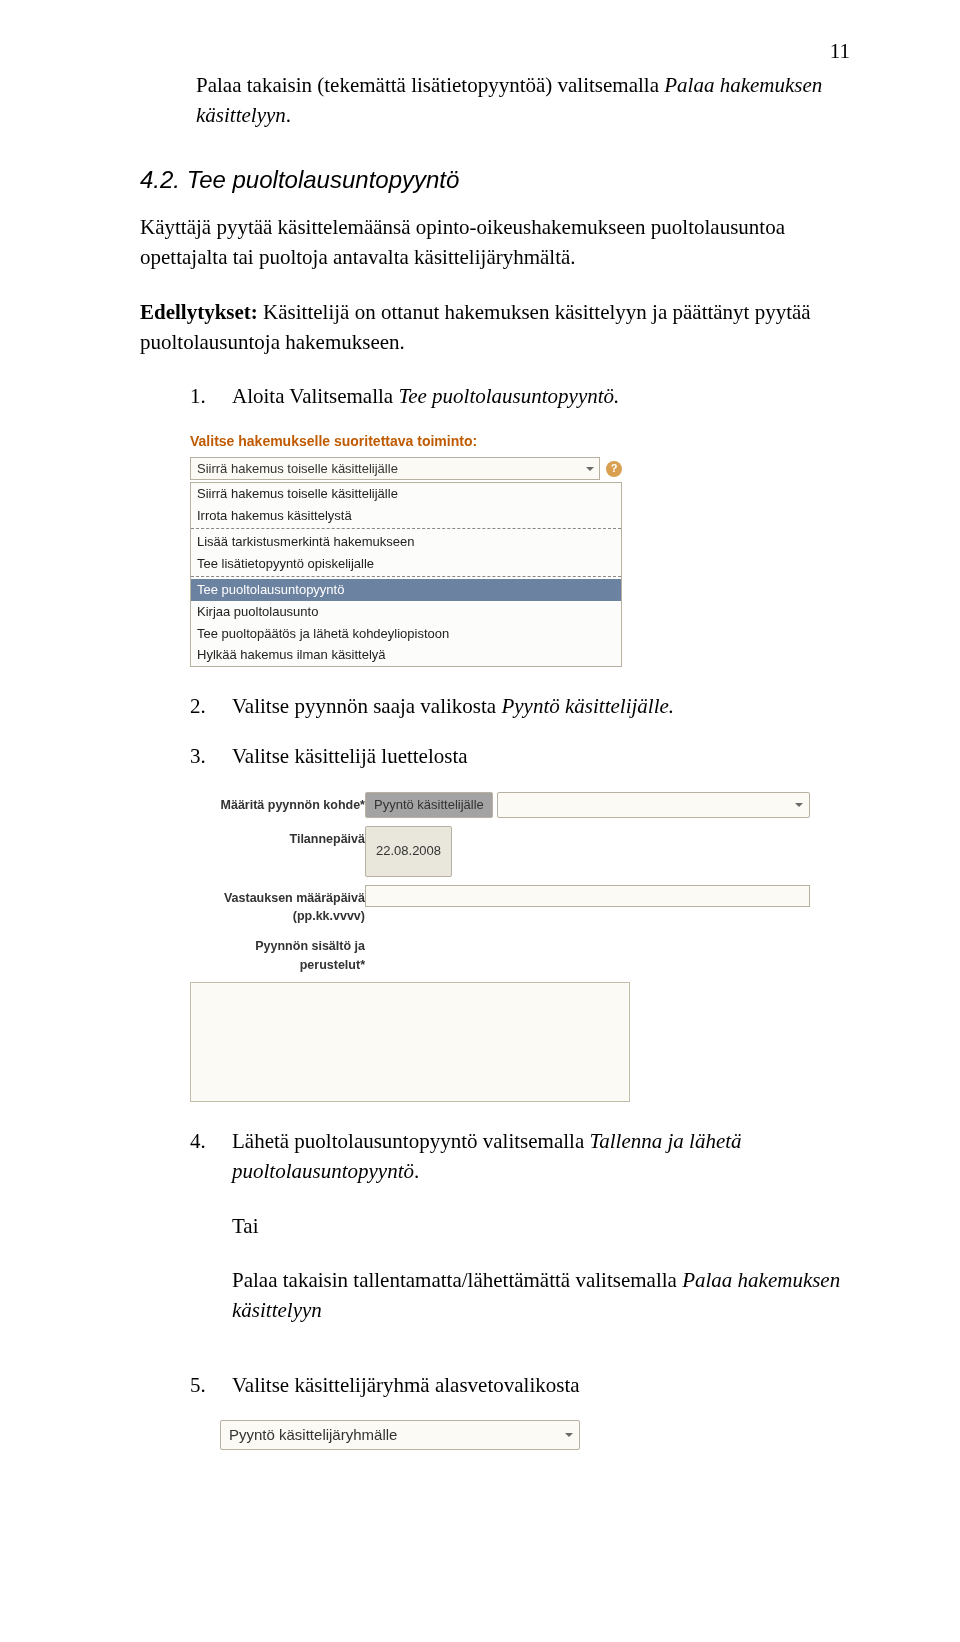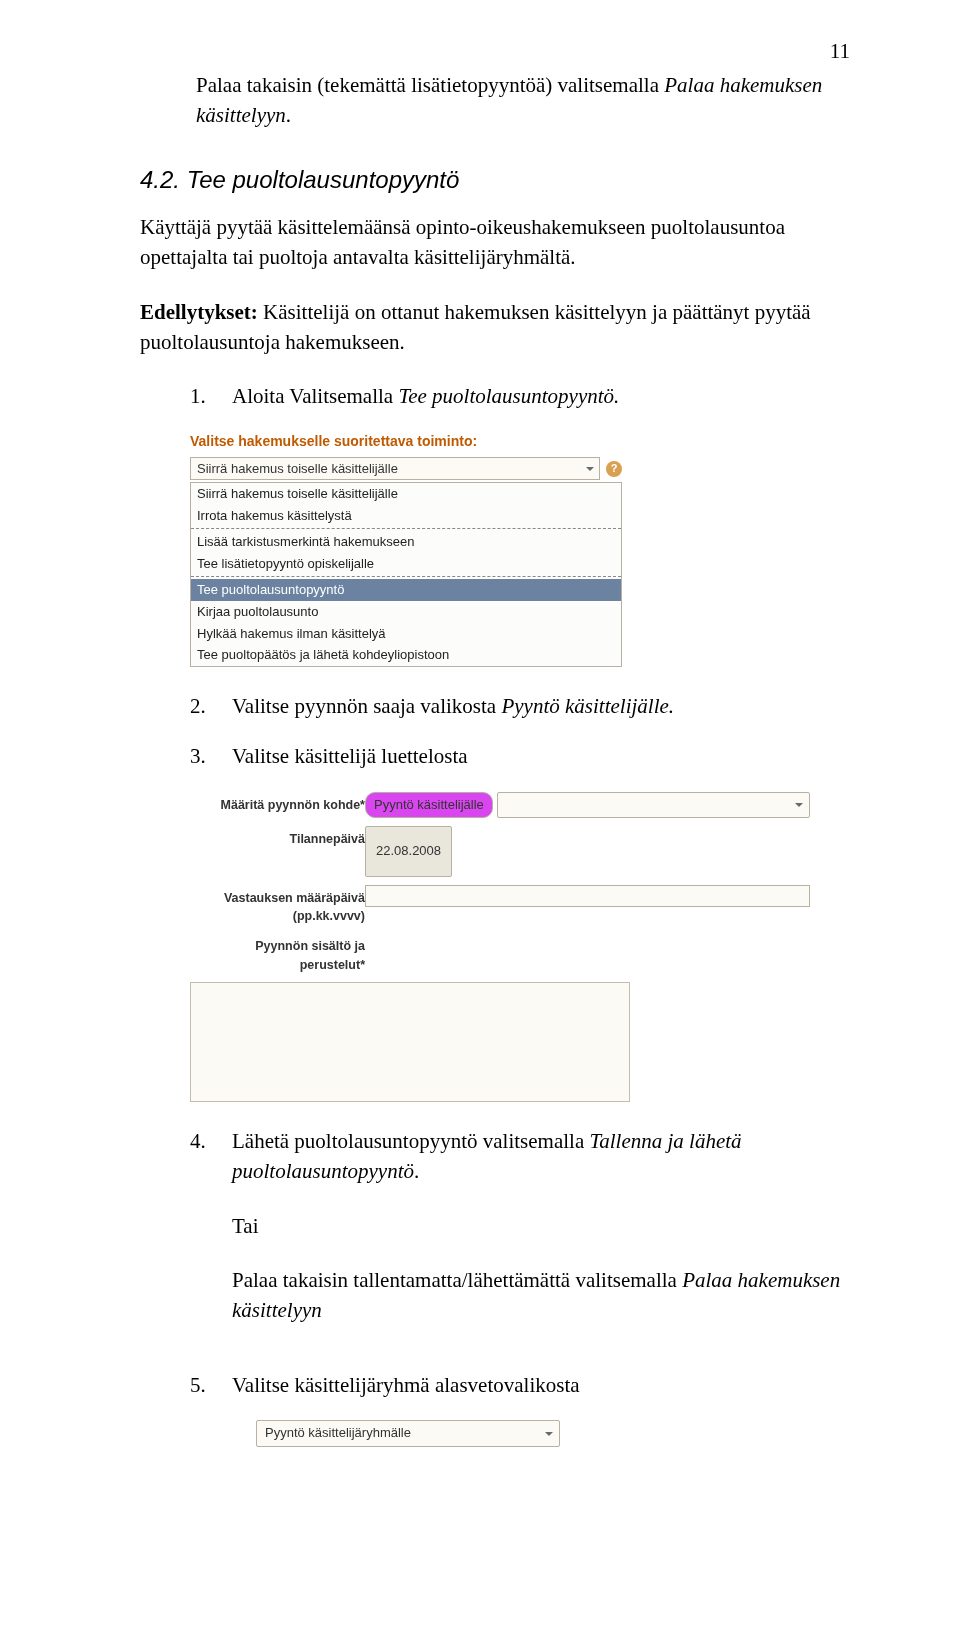--- a/index.html
+++ b/index.html
@@ -25,29 +25,29 @@
 .s1-opt { padding: 2px 6px; color:#222; }
 .s1-hl { background: #6b82a0; color: #fff; }
 .s1-sep { border-top: 1px dashed #888; height:0; margin:2px 0; }
 
 
 .s2 { margin: 10px 0 24px 50px; width: 620px; font-family: Arial, Helvetica, sans-serif; font-size: 13px; color:#333; background:#fff; }
 .s2-row { display:flex; align-items:flex-start; margin-bottom:8px; }
 .s2-lbl { width: 175px; font-weight:bold; font-size:12.5px; padding-top:4px;text-align:right; }
 .s2-val { flex:auto; }
 .s2-dd { display:flex; gap:4px; }
-.s2-dd-a { background:#d946ef; border:1px solid #b8b0a0; padding:3px 8px; border-radius:10px; font-size:13px; color:#333; }
+.s2-dd-a { background:#a3a3a3; border:1px solid #b8b0a0; padding:3px 8px; border-radius:2px; font-size:13px; color:#333; }
 .s2-dd-b { flex:auto; background:#fcfaf4; border:1px solid #b8b0a0; padding:3px 20px 3px 6px; position:relative; border-radius:2px; }
 .s2-dd-b::after { content:""; position:absolute; right:6px; top:50%; margin-top:-2px; border:4px solid transparent; border-top-color:#6a6a6a; }
 .s2-date { display:inline-block; background:#e9e6dc; border:1px solid #b8b0a0; padding:15px 10px; border-radius:2px; font-size:13px; }
 .s2-inp { width:100%; background:#fcfaf4; border:1px solid #b8b0a0; height:22px; }
 .s2-ta { width:440px; height:120px; background:#fcfaf4; border:1px solid #c4bdae; margin-top:2px; }
 
 
-.s3 { margin: 10px 0 14px 116px; width:304px; font-family: Arial, Helvetica, sans-serif; font-size:13px; }
+.s3 { margin: 10px 0 14px 80px; width:360px; font-family: Arial, Helvetica, sans-serif; font-size:15px; }
 .s3-box { background:#fcfaf4; border:1px solid #b8b0a0; padding:3px 20px 3px 8px; position:relative; border-radius:2px; color:#333; }
 .s3-box::after { content:""; position:absolute; right:6px; top:50%; margin-top:-2px; border:4px solid transparent; border-top-color:#6a6a6a; }
 </style>
 </head>
 <body>
 
 <div class="page-num">11</div>
 
 <div class="para indent">
   <span>Palaa takaisin (tekemättä lisätietopyyntöä) valitsemalla </span><span class="italic">Palaa hakemuksen käsittelyyn</span><span>.</span>
@@ -77,22 +77,22 @@
   </div>
   <div class="s1-list" id="s1-list">
       <div class="s1-opt">Siirrä hakemus toiselle käsittelijälle</div>
       <div class="s1-opt">Irrota hakemus käsittelystä</div>
       <div class="s1-sep"></div>
       <div class="s1-opt">Lisää tarkistusmerkintä hakemukseen</div>
       <div class="s1-opt">Tee lisätietopyyntö opiskelijalle</div>
       <div class="s1-sep"></div>
       <div class="s1-opt s1-hl">Tee puoltolausuntopyyntö</div>
       <div class="s1-opt">Kirjaa puoltolausunto</div>
+      <div class="s1-opt">Tee puoltopäätös ja lähetä kohdeyliopistoon</div>
       <div class="s1-opt">Hylkää hakemus ilman käsittelyä</div>
-      <div class="s1-opt">Tee puoltopäätös ja lähetä kohdeyliopistoon</div>
     </div>
 </div>
 
 <div class="ol-item">
   <div class="ol-num">2.</div>
   <div class="ol-txt"><span>Valitse pyynnön saaja valikosta </span><span class="italic">Pyyntö käsittelijälle.</span></div>
 </div>
 
 <div class="ol-item">
   <div class="ol-num">3.</div>

